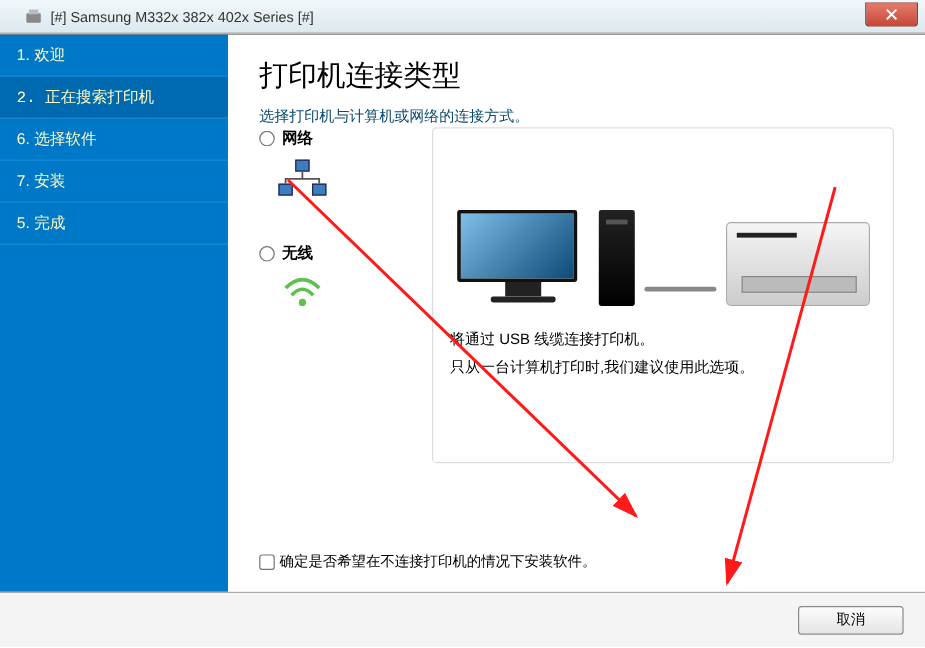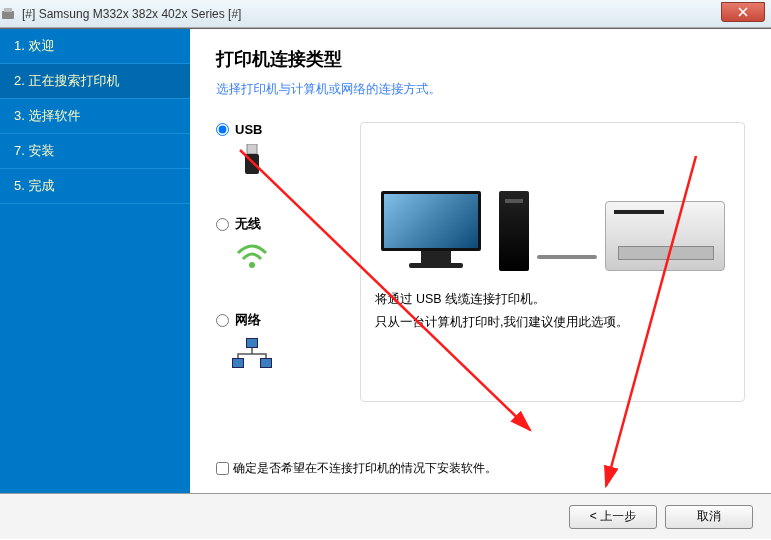--- a/index.html
+++ b/index.html
@@ -1,32 +1,32 @@
 <!DOCTYPE html>
 <html><head>
 <meta charset="utf-8">
 <style>
 * { margin: 0; padding: 0; box-sizing: border-box; font-family: "Microsoft YaHei", sans-serif; }
 body { width: 771px; height: 540px; background: #fff; position: relative; }
 
-.titlebar { height: 28px; background: linear-gradient(to bottom, #f0f8fb, #dce8ef); border-bottom: 1px solid #aaa; display: flex; align-items: center; padding: 0 0; position: relative; }
+.titlebar { height: 28px; background: linear-gradient(to bottom, #f0f8fb, #dce8ef); border-bottom: 1px solid #aaa; display: flex; align-items: center; padding: 0 20px; position: relative; }
 .titlebar-icon { width: 16px; height: 16px; margin-right: 6px; }
 .titlebar-text { font-size: 12px; color: #333; }
 .close-btn { position: absolute; right: 6px; top: 2px; width: 44px; height: 20px; background: linear-gradient(to bottom, #e67a6a, #c8493a); border: 1px solid #8b3a2f; border-radius: 0 0 3px 3px; display: flex; align-items: center; justify-content: center; }
 .close-btn svg { width: 10px; height: 10px; }
 
 .body-wrap { display: flex; height: 465px; border-top: 1px solid #666; }
 
 .sidebar { width: 190px; background: #0078c8; color: #fef9c3; }
 .sidebar-item { padding: 8px 14px; font-size: 13px; border-bottom: 1px solid #1a8cd8; }
-.sidebar-item.active { background: #006ab0; }
+.sidebar-item.active { background: #006ab0; font-family: Liberation Mono, monospace; }
 
 .main { flex: 1; padding: 18px 26px 10px 26px; position: relative; background: #fff; }
-.main-title { font-size: 18px; font-weight: bold; margin-bottom: 10px; }
-.main-sub { font-size: 12.5px; color: #3b82f6; margin-bottom: 24px; }
+.main-title { font-size: 24px; font-weight: normal; margin-bottom: 10px; }
+.main-sub { font-size: 12.5px; color: #0c4a6e; }
 
 .options { display: flex; gap: 24px; }
 .left-col { width: 120px; }
 .opt { margin-bottom: 36px; }
 .opt-radio { display: flex; align-items: center; font-size: 13px; font-weight: bold; margin-bottom: 6px; }
 .opt-radio input { margin-right: 6px; }
 .opt-icon { margin-left: 16px; width: 40px; height: 36px; display: flex; align-items: center; justify-content: center; }
 
 .preview { flex: 1; border: 1px solid #ddd; border-radius: 4px; padding: 18px 14px; height: 280px; position: relative; }
 .img-area { height: 130px; display: flex; align-items: flex-end; justify-content: center; gap: 8px; position: relative; margin-bottom: 20px; }
@@ -77,73 +77,61 @@
         <path d="M1 1 L9 9 M9 1 L1 9" stroke="#fff" stroke-width="1.6"></path>
       </svg>
   </div>
 </div>
 
 <div class="body-wrap">
 
   <div class="sidebar">
     <div class="sidebar-item">1. 欢迎</div>
     <div class="sidebar-item active">2. 正在搜索打印机</div>
-    <div class="sidebar-item">3. 选择软件</div>
+    <div class="sidebar-item">6. 选择软件</div>
     <div class="sidebar-item">7. 安装</div>
     <div class="sidebar-item">5. 完成</div>
   </div>
 
   <div class="main">
     <div class="main-title">打印机连接类型</div>
     <div class="main-sub">选择打印机与计算机或网络的连接方式。</div>
 
     <div class="options">
       <div class="left-col">
 
-        <div class="opt">
-          <label class="opt-radio">
-            <input type="radio" name="conn" checked="" style="">
-            <span>USB</span>
-          </label>
-          <div class="opt-icon usb-ico">
-            <svg width="30" height="34" viewBox="0 0 30 34">
-                <rect x="10" y="0" width="10" height="10" fill="#cfcfcf" stroke="#888"></rect>
-                <rect x="8" y="10" width="14" height="20" fill="#222" rx="2"></rect>
-              </svg>
-          </div>
-        </div>
-
-        <div class="opt">
-          <label class="opt-radio">
-            <input type="radio" name="conn" style="">
-            <span>无线</span>
-          </label>
-          <div class="opt-icon wifi-ico">
-            <svg width="36" height="28" viewBox="0 0 36 28">
-                <path d="M4 10 Q18 -4 32 10" stroke="#5fbf4f" stroke-width="3" fill="none"></path>
-                <path d="M9 16 Q18 6 27 16" stroke="#5fbf4f" stroke-width="3" fill="none"></path>
-                <circle cx="18" cy="22" r="3" fill="#5fbf4f"></circle>
-              </svg>
-          </div>
-        </div>
 
         <div class="opt">
           <label class="opt-radio">
             <input type="radio" name="conn" style="">
             <span>网络</span>
           </label>
           <div class="opt-icon">
             <div class="net-ico">
               <div class="net-node" style="top:0;left:14px"></div>
               <div class="net-node" style="bottom:0;left:0"></div>
               <div class="net-node" style="bottom:0;right:0"></div>
               <svg width="40" height="30" style="position:absolute;top:0;left:0">
                   <path d="M20 10 L20 16 M6 20 L6 16 L34 16 L34 20" stroke="#555" stroke-width="1.5" fill="none"></path>
                 </svg>
             </div>
+          </div>
+        </div>
+
+        <div class="opt">
+          <label class="opt-radio">
+            <input type="radio" name="conn" style="">
+            <span>无线</span>
+          </label>
+          <div class="opt-icon wifi-ico">
+            <svg width="36" height="28" viewBox="0 0 36 28">
+                <path d="M4 10 Q18 -4 32 10" stroke="#5fbf4f" stroke-width="3" fill="none"></path>
+                <path d="M9 16 Q18 6 27 16" stroke="#5fbf4f" stroke-width="3" fill="none"></path>
+                <circle cx="18" cy="22" r="3" fill="#5fbf4f"></circle>
+              </svg>
           </div>
         </div>
       </div>
 
       <div class="preview">
         <div class="img-area">
           <div class="monitor">
             <div class="monitor-screen"></div>
               <div class="monitor-stand"></div>
               <div class="monitor-base"></div>
@@ -160,21 +148,20 @@
     </div>
 
     <label class="checkbox-row">
       <input type="checkbox" style="">
       <span>确定是否希望在不连接打印机的情况下安装软件。</span>
     </label>
   </div>
 </div>
 
 <div class="footer">
-  <button class="btn">&lt; 上一步</button>
   <button class="btn">取消</button>
 </div>
 
 <svg class="arrow" style="top:140px;left:230px" width="320" height="310">
   <defs>
       <marker id="ah1" markerWidth="10" markerHeight="10" refX="8" refY="3" orient="auto">
         <path d="M0,0 L0,6 L9,3 z" fill="#ff1a1a"></path>
       </marker>
     </defs>
   <line x1="10" y1="10" x2="300" y2="290" stroke="#ff1a1a" stroke-width="2.5" marker-end="url(#ah1)"></line>

